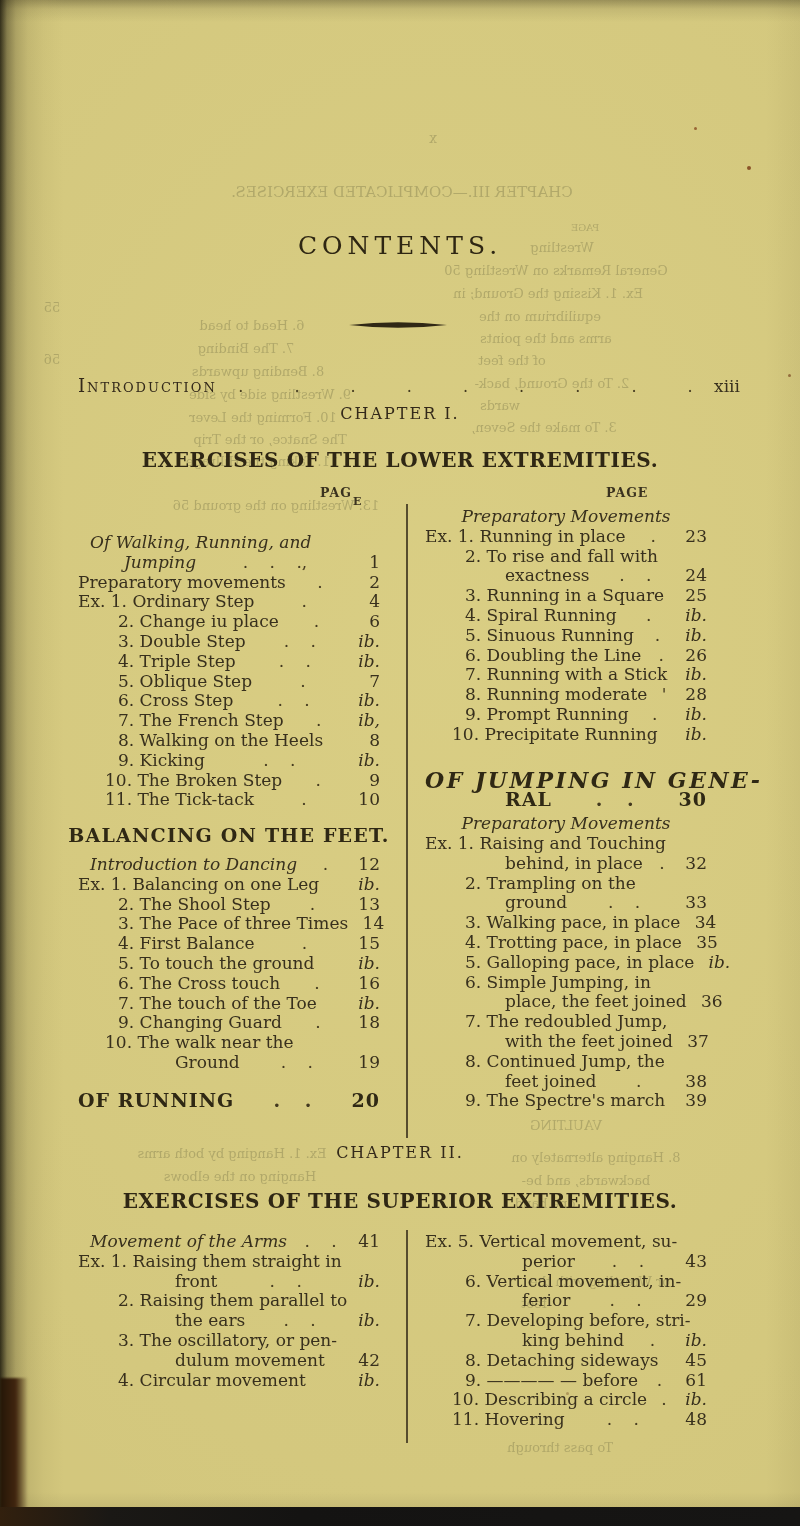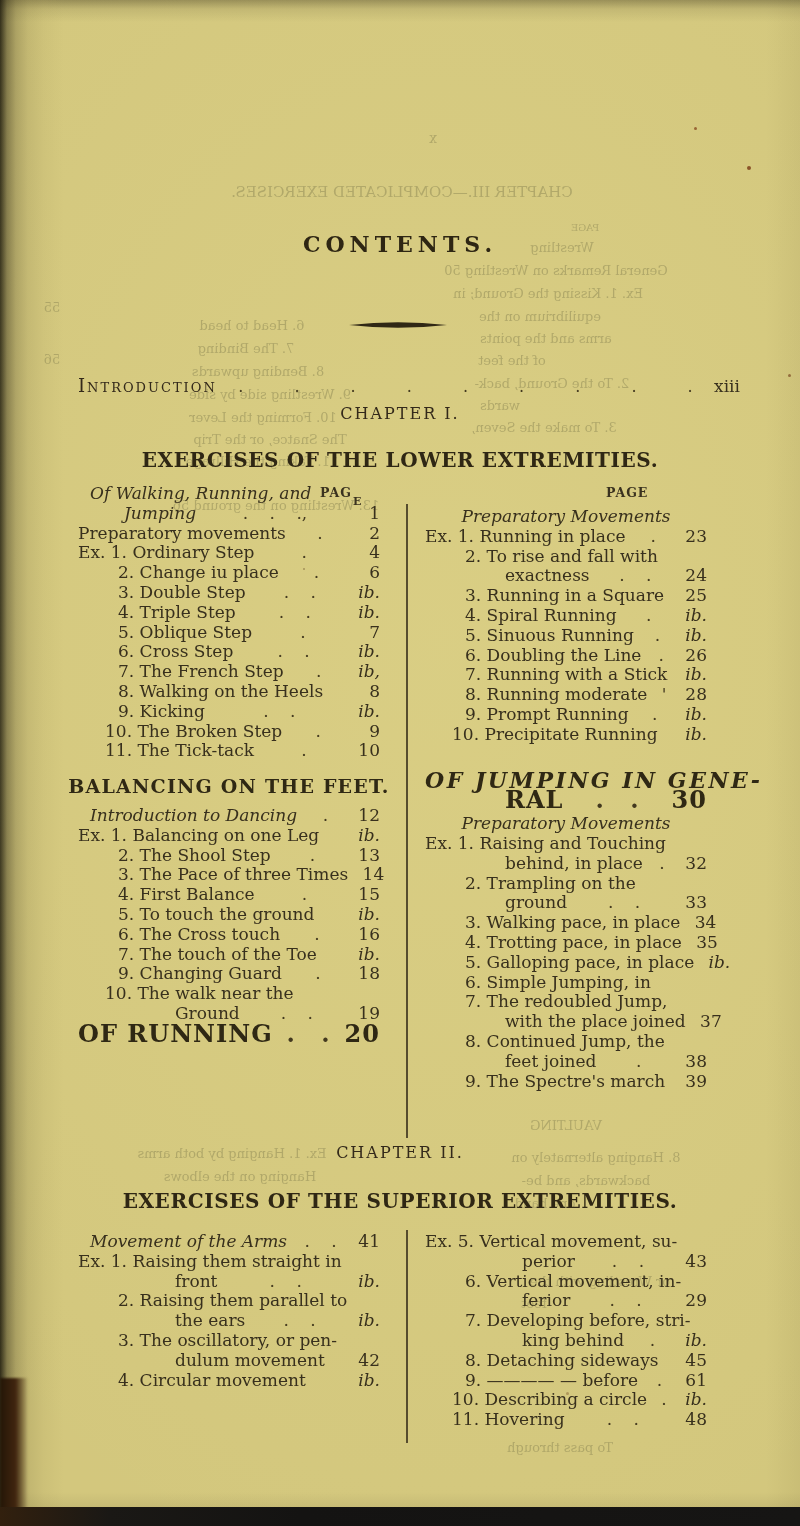--- a/index.html
+++ b/index.html
@@ -18,21 +18,21 @@
   
   #bleed{position:absolute;inset:0;z-index:1;}
   .bleed{
     position:absolute;white-space:nowrap;font-size:13px;color:#938d58;
     opacity:.55;filter:blur(0.6px);
     transform:translateX(-50%) scaleX(-1);
   }
   
   #ink{position:absolute;inset:0;z-index:2;}
   .center-block{position:absolute;left:5px;width:790px;text-align:center;white-space:nowrap;}
-  #contents-title{top:231px;font-size:22px;font-weight:bold;letter-spacing:5px;color:#2e2613;}
+  #contents-title{top:231px;font-size:25px;font-weight:normal;letter-spacing:5px;color:#2e2613;}
   .chap-head{font-size:16px;letter-spacing:2px;color:#33291a;}
   #ch1-head{top:404px;}
   #ch2-head{top:1143px;}
   .chap-sub{font-size:20px;font-weight:bold;letter-spacing:0.6px;color:#2f2714;}
   #ch1-sub{top:448px;}
   #ch2-sub{top:1189px;}
   #divider{position:absolute;top:321px;left:349px;}
   
   #intro-row{position:absolute;left:78px;top:375px;width:662px;display:flex;align-items:baseline;}
   #intro-label{font-variant:small-caps;font-size:18px;letter-spacing:2px;color:#33291a;}
@@ -42,35 +42,35 @@
   .pag{position:absolute;font-size:12.5px;font-weight:bold;letter-spacing:1px;color:#3a321f;}
   #pag-left{left:320px;top:485px;}
   #pag-right{left:606px;top:485px;}
   .pag-drop{font-size:11px;position:relative;top:8px;left:1px;}
   
   .vrule{position:absolute;width:1.6px;background:#3f3620;opacity:.85;}
   #vr1{left:406px;top:504px;height:634px;}
   #vr2{left:406px;top:1230px;height:213px;}
   
   .col{position:absolute;}
-  #c1l{left:78px;top:484px;width:302px;}
+  #c1l{left:78px;top:533px;width:302px;}
   #c1r{left:425px;top:507px;width:282px;}
   #c2l{left:78px;top:1232px;width:302px;}
   #c2r{left:425px;top:1232px;width:282px;}
   .line{display:flex;align-items:baseline;font-size:17px;line-height:19.8px;color:#38301d;}
   .line .t{white-space:pre;}
   .line .dots{flex:1;text-align:center;word-spacing:16px;padding:0 5px;color:#43391f;overflow:hidden;}
   .line .pg{min-width:26px;text-align:right;white-space:pre;}
   .pg.ib{font-style:italic;}
   .i1{padding-left:12px;} .i2{padding-left:40px;} .i3{padding-left:27px;}
   .i4{padding-left:46px;} .i5{padding-left:80px;} .i6{padding-left:97px;}
   .it .t{font-style:italic;}
   .itc{display:flex;justify-content:center;font-style:italic;}
   .sect{display:flex;justify-content:center;font-weight:bold;font-size:19px;letter-spacing:1.2px;margin:16px 0 9px;color:#2f2814;align-items:center;}
-  .caps{font-weight:bold;font-size:24px;letter-spacing:1px;color:#2f2814;}
+  .caps{font-weight:bold;font-size:19px;letter-spacing:1px;color:#2f2814;}
   .capsb{font-weight:bold;font-size:22px;letter-spacing:2.5px;white-space:nowrap;overflow:visible;color:#2f2814;}
   
   #bottom-strip{position:absolute;left:0;top:1507px;width:800px;height:19px;z-index:3;
     background:linear-gradient(90deg,#32200e 0px,#1a1815 110px,#141312 300px,#161514 800px);}
   #corner-cover{position:absolute;left:0;top:1378px;width:28px;height:148px;z-index:2;
     background:linear-gradient(90deg,#241607 0%,#40250f 55%,rgba(64,37,15,0) 100%);filter:blur(1px);}
   .speck{position:absolute;border-radius:50%;z-index:2;}
   #sp1{left:694px;top:127px;width:3px;height:3px;background:#8a4e22;opacity:.8;}
   #sp2{left:747px;top:166px;width:4px;height:4px;background:#7c3f1a;opacity:.85;}
   #sp3{left:788px;top:374px;width:3px;height:3px;background:#7a4a22;opacity:.7;}
@@ -259,21 +259,21 @@
           <span class="pg">18</span>
         </div>
         <div class="line i3">
           <span class="t">10. The walk near the</span>
         </div>
         <div class="line i6">
           <span class="t">Ground</span>
           <span class="dots">. .</span>
           <span class="pg">19</span>
         </div>
-        <div class="line caps" style="">
+        <div class="line caps" style="margin-top: 18px;">
           <span class="t">OF RUNNING</span>
           <span class="dots">. .</span>
           <span class="pg">20</span>
         </div>
       </div>
     <div class="col" id="c1r">
         <div class="line itc">
           <span class="t">Preparatory Movements</span>
         </div>
         <div class="line">
@@ -367,25 +367,30 @@
           <span class="pg">35</span>
         </div>
         <div class="line i2">
           <span class="t">5. Galloping pace, in place</span>
           <span class="dots"></span>
           <span class="pg ib">ib.</span>
         </div>
         <div class="line i2">
           <span class="t">6. Simple Jumping, in</span>
         </div>
+        <div class="line i5">
+          <span class="t">place, the feet joined</span>
+          <span class="dots"></span>
+          <span class="pg">36</span>
+        </div>
         <div class="line i2">
           <span class="t">7. The redoubled Jump,</span>
         </div>
         <div class="line i5">
-          <span class="t">with the place joined</span>
+          <span class="t">with the feet joined</span>
           <span class="dots"></span>
           <span class="pg">37</span>
         </div>
         <div class="line i2">
           <span class="t">8. Continued Jump, the</span>
         </div>
         <div class="line i5">
           <span class="t">feet joined</span>
           <span class="dots">.</span>
           <span class="pg">38</span>

